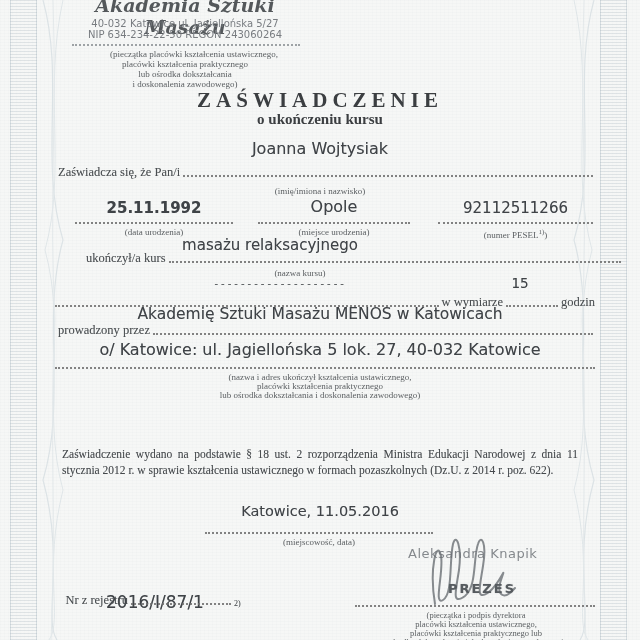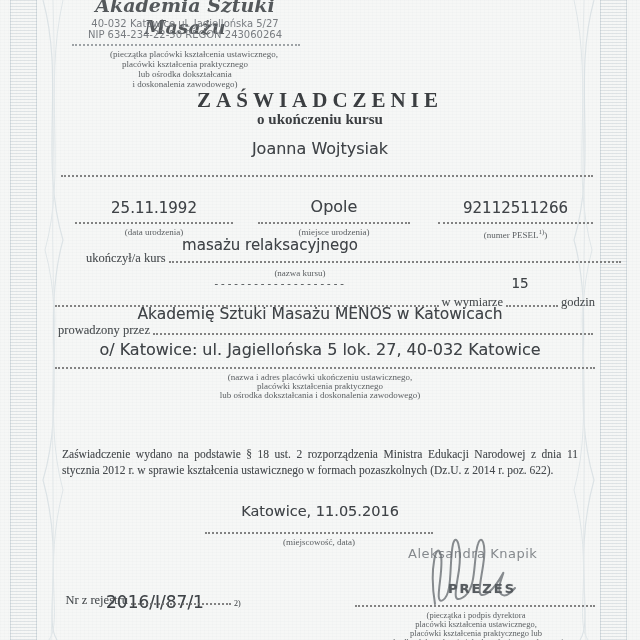--- a/index.html
+++ b/index.html
@@ -64,24 +64,26 @@
   <div class="abs ctr cap" style="left:45px;top:59px;width:280px;">placówki kształcenia praktycznego</div>
   <div class="abs ctr cap" style="left:45px;top:69px;width:280px;">lub ośrodka dokształcania</div>
   <div class="abs ctr cap" style="left:45px;top:79px;width:280px;">i doskonalenia zawodowego)</div>
 
   <div class="abs ctr title" style="left:120px;top:88px;width:400px;">ZAŚWIADCZENIE</div>
   <div class="abs ctr subtitle" style="left:120px;top:111px;width:400px;">o ukończeniu kursu</div>
 
   <div class="abs ctr fill" style="left:170px;top:139px;width:300px;font-size:16px;">Joanna Wojtysiak</div>
 
   <div class="line" style="left:58px;top:158px;width:538px;height:22px;">
+    <span class="form">Zaświadcza się, że Pan/i</span>
     <span class="leader"></span>
   </div>
+  <div class="abs ctr cap" style="left:170px;top:186px;width:300px;">(imię/imiona i nazwisko)</div>
 
-  <div class="abs ctr fill" style="left:75px;top:199px;width:158px;font-size:15px;">25.11.1992</div>
+  <div class="abs ctr fill" style="left:75px;top:199px;width:158px;font-size:15px;font-weight:bold;">25.11.1992</div>
   <div class="abs ctr fill" style="left:258px;top:197px;width:152px;font-size:16px;">Opole</div>
   <div class="abs ctr fill" style="left:438px;top:199px;width:155px;font-size:15px;">92112511266</div>
   <div class="abs" style="left:75px;top:222px;width:158px;border-bottom:2px dotted #6e6e6e;opacity:.85;"></div>
   <div class="abs" style="left:258px;top:222px;width:152px;border-bottom:2px dotted #6e6e6e;opacity:.85;"></div>
   <div class="abs" style="left:438px;top:222px;width:155px;border-bottom:2px dotted #6e6e6e;opacity:.85;"></div>
   <div class="abs ctr cap" style="left:75px;top:227px;width:158px;">(data urodzenia)</div>
   <div class="abs ctr cap" style="left:258px;top:227px;width:152px;">(miejsce urodzenia)</div>
   <div class="abs ctr cap" style="left:438px;top:227px;width:155px;"><span>(numer PESEL</span><sup>1)</sup><span>)</span></div>
 
   <div class="abs ctr fill" style="left:150px;top:236px;width:240px;font-size:15px;">masażu relaksacyjnego</div>
@@ -99,21 +101,21 @@
     <span class="form">godzin</span>
   </div>
 
   <div class="abs ctr fill" style="left:120px;top:305px;width:400px;font-size:15.5px;">Akademię Sztuki Masażu MENOS w Katowicach</div>
   <div class="line" style="left:58px;top:316px;width:538px;height:22px;">
     <span class="form">prowadzony przez</span>
     <span class="leader"></span>
   </div>
   <div class="abs ctr fill" style="left:90px;top:340px;width:460px;font-size:16px;">o/ Katowice: ul. Jagiellońska 5 lok. 27, 40-032 Katowice</div>
   <div class="abs" style="left:55px;top:367px;width:540px;border-bottom:2px dotted #6e6e6e;opacity:.85;"></div>
-  <div class="abs ctr cap" style="left:120px;top:372px;width:400px;">(nazwa i adres placówki ukończeniu ustawicznego,</div>
+  <div class="abs ctr cap" style="left:120px;top:372px;width:400px;">(nazwa i adres ukończył kształcenia ustawicznego,</div>
   <div class="abs ctr cap" style="left:120px;top:381px;width:400px;">placówki kształcenia praktycznego</div>
   <div class="abs ctr cap" style="left:120px;top:390px;width:400px;">lub ośrodka dokształcania i doskonalenia zawodowego)</div>
 
   <div class="abs legal" style="left:62px;top:447px;width:516px;">Zaświadczenie wydano na podstawie § 18 ust. 2 rozporządzenia Ministra Edukacji Narodowej z dnia 11 stycznia 2012 r. w sprawie kształcenia ustawicznego w formach pozaszkolnych (Dz.U. z 2014 r. poz. 622).</div>
 
   <div class="abs ctr fill" style="left:210px;top:503px;width:220px;font-size:14.5px;">Katowice, 11.05.2016</div>
   <div class="abs" style="left:205px;top:532px;width:228px;border-bottom:2px dotted #6e6e6e;opacity:.85;"></div>
   <div class="abs ctr cap" style="left:205px;top:537px;width:228px;">(miejscowość, data)</div>
 
   <div class="abs ctr fill" style="left:90px;top:592px;width:130px;font-size:17px;">2016/I/87/1</div>

